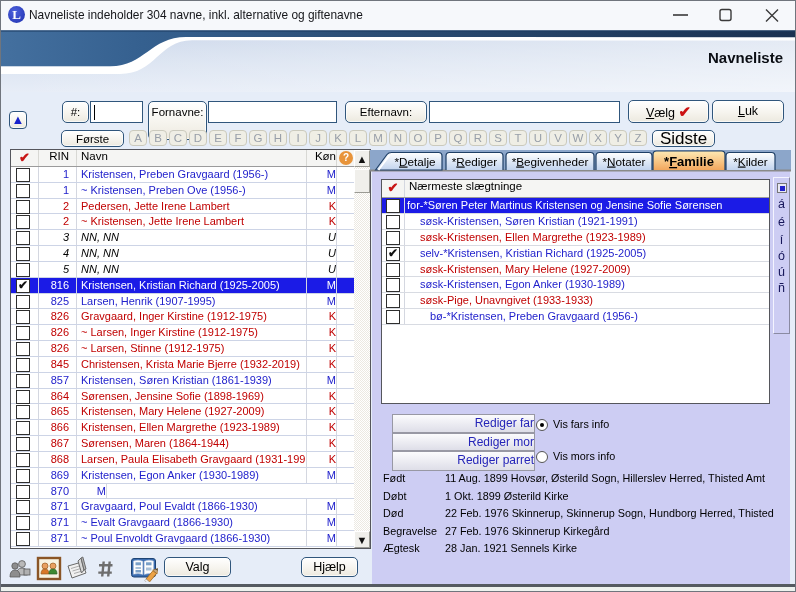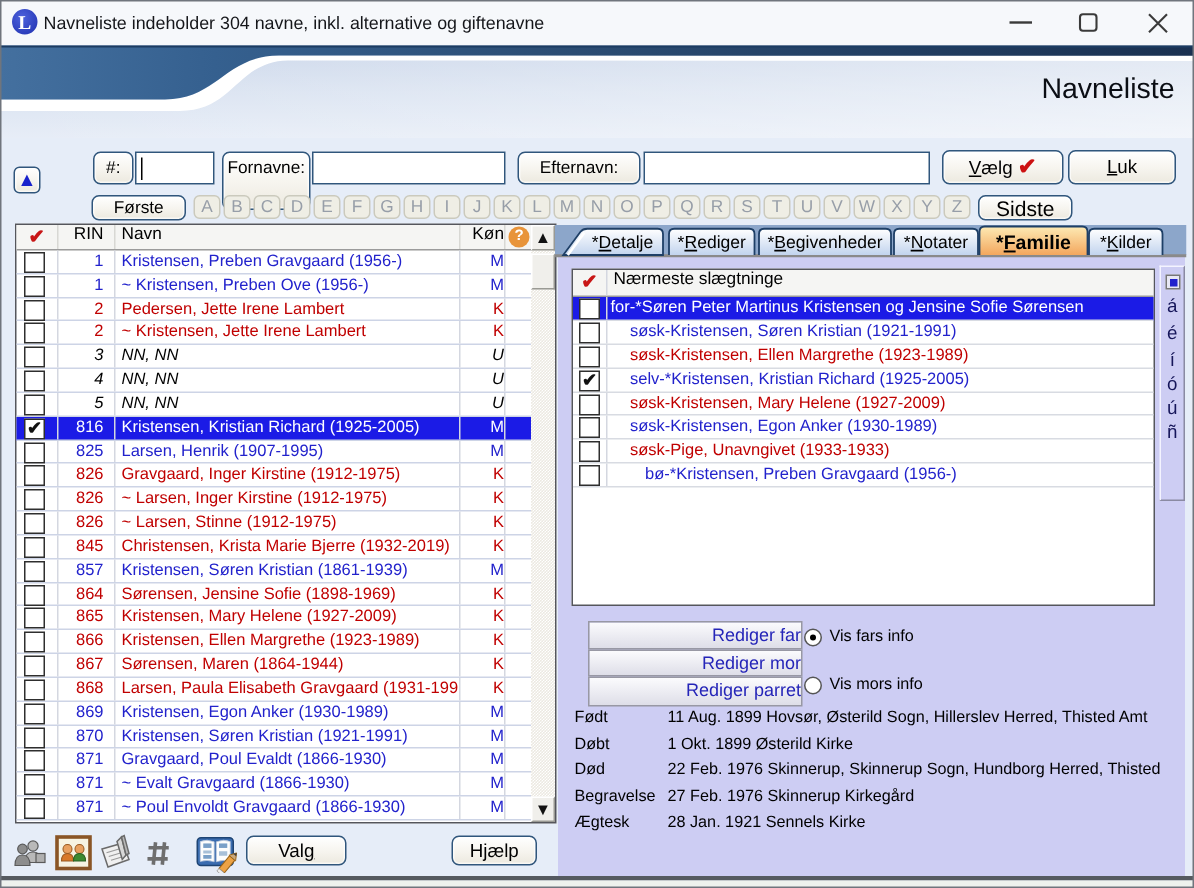--- a/index.html
+++ b/index.html
@@ -5,21 +5,21 @@
 body{width:796px;height:592px;position:relative;overflow:hidden;
  font-family:"Liberation Sans",sans-serif;background:#e6edf8}
 .abs{position:absolute}
 .titlebar{left:0;top:0;width:796px;height:30px;background:#f6f8fb}
 .ticon{left:8px;top:6px;width:17px;height:17px;border-radius:50%;
  background:radial-gradient(circle at 40% 35%,#4d62dd,#1e2fae);color:#fff;
  font-family:"Liberation Serif",serif;font-weight:bold;font-size:13px;
  text-align:center;line-height:17px}
 .ttext{left:29px;top:0;height:30px;line-height:31px;font-size:11.9px;color:#15161a}
 .band{left:0;top:30px;width:796px;height:62px}
-.bandtitle{right:13px;top:49px;font-size:19px;font-weight:normal;color:#0b0e14}
+.bandtitle{right:13px;top:49px;font-size:15px;font-weight:bold;color:#0b0e14}
 .mainbg{left:0;top:92px;width:796px;height:492px;background:#e6edf8}
 .lav{left:372px;top:171px;width:418px;height:413px;background:#cdcdf3}
 
 .btn{box-sizing:border-box;border:1px solid #30567c;border-radius:5px;
  background:linear-gradient(#ffffff,#f6f4ee 55%,#ece9df);
  font-size:12.5px;color:#000;text-align:center;box-shadow:0 0 0 1px #ffffffaa inset}
 .sm{font-size:11.5px}
 .inp{box-sizing:border-box;border:1px solid #30567c;background:#fff}
 .lb{box-sizing:border-box;border:1px solid #cbcabd;border-radius:4px;
  background:#efeee5;color:#979ea8;font-size:11.5px;text-align:center;line-height:15.5px}
@@ -144,21 +144,21 @@
 <span class="lb abs" style="left:340.0px;top:0;width:18px;height:16px">R</span>
 <span class="lb abs" style="left:360.0px;top:0;width:18px;height:16px">S</span>
 <span class="lb abs" style="left:380.0px;top:0;width:18px;height:16px">T</span>
 <span class="lb abs" style="left:400.0px;top:0;width:18px;height:16px">U</span>
 <span class="lb abs" style="left:420.0px;top:0;width:18px;height:16px">V</span>
 <span class="lb abs" style="left:440.0px;top:0;width:18px;height:16px">W</span>
 <span class="lb abs" style="left:460.0px;top:0;width:18px;height:16px">X</span>
 <span class="lb abs" style="left:480.0px;top:0;width:18px;height:16px">Y</span>
 <span class="lb abs" style="left:500.0px;top:0;width:18px;height:16px">Z</span>
 </div>
-<div class="abs btn" style="left:652px;top:130px;width:63px;height:17px;line-height:16px;font-size:14px">Sidste</div>
+<div class="abs btn" style="left:652px;top:130px;width:63px;height:17px;line-height:16px;font-size:17px">Sidste</div>
 
 <div class="abs tbl" id="ltable">
 <div class="hdr">
       <span class="ccb" style="text-align:center"><span class="chk">✔</span></span>
       <span class="crin">RIN</span>
       <span class="cnv">Navn</span>
       <span class="ckn">Køn</span>
       <span class="cqq" style="position:relative">
         <span style="position:absolute;left:2px;top:1px;width:14px;height:14px;border-radius:50%;background:#e8943a;color:#fff;font-weight:bold;font-size:10px;text-align:center;line-height:14px">?</span>
       </span>
@@ -299,21 +299,20 @@
 <div class="r">
       <span class="ccb"><span class="cbx"></span></span>
       <span class="crin b">869</span>
       <span class="cnv b">Kristensen, Egon Anker (1930-1989)</span>
       <span class="ckn b">M</span>
       <span class="cqq"></span>
     </div>
 <div class="r">
       <span class="ccb"><span class="cbx"></span></span>
       <span class="crin b">870</span>
-      <span class="cnv b">Kristensen, Søren Kristian (1921-1991)</span>
       <span class="ckn b">M</span>
       <span class="cqq"></span>
     </div>
 <div class="r">
       <span class="ccb"><span class="cbx"></span></span>
       <span class="crin b">871</span>
       <span class="cnv b">Gravgaard, Poul Evaldt (1866-1930)</span>
       <span class="ckn b">M</span>
       <span class="cqq"></span>
     </div>

